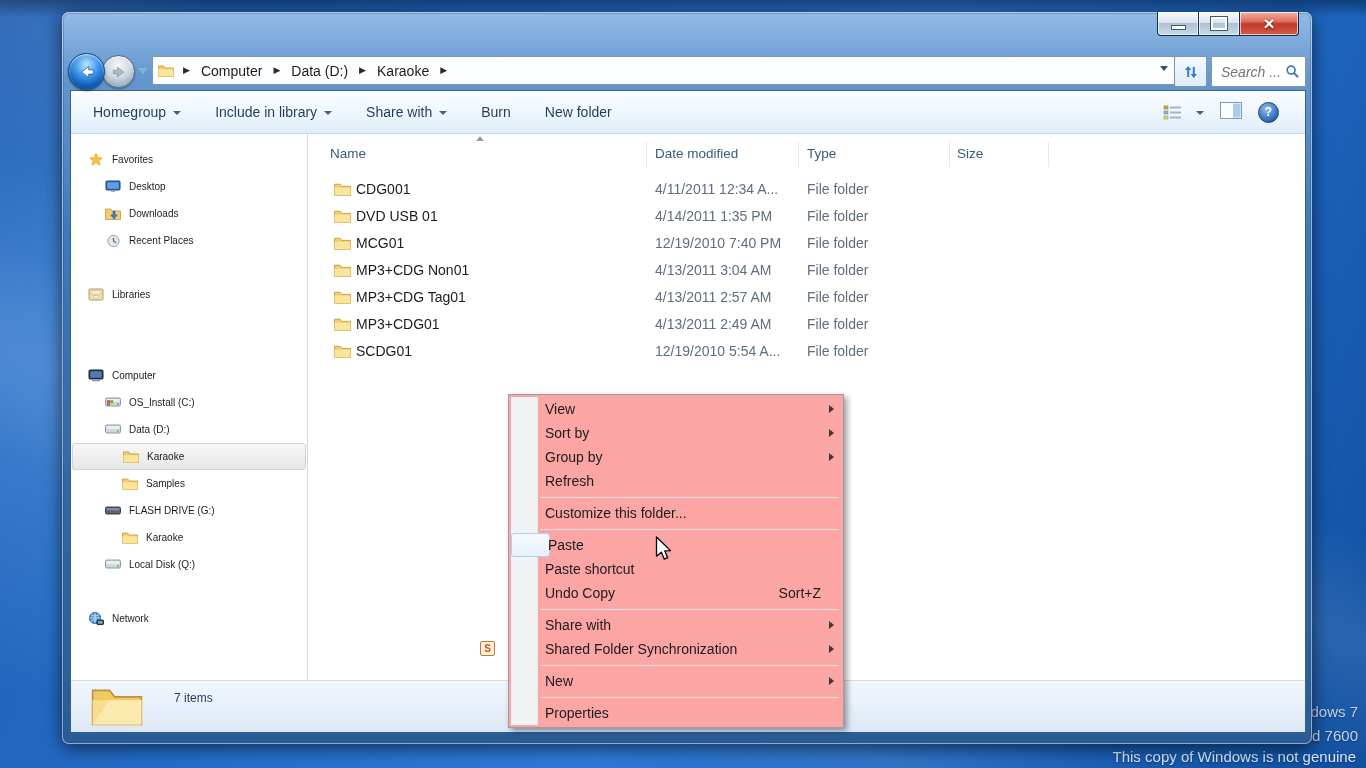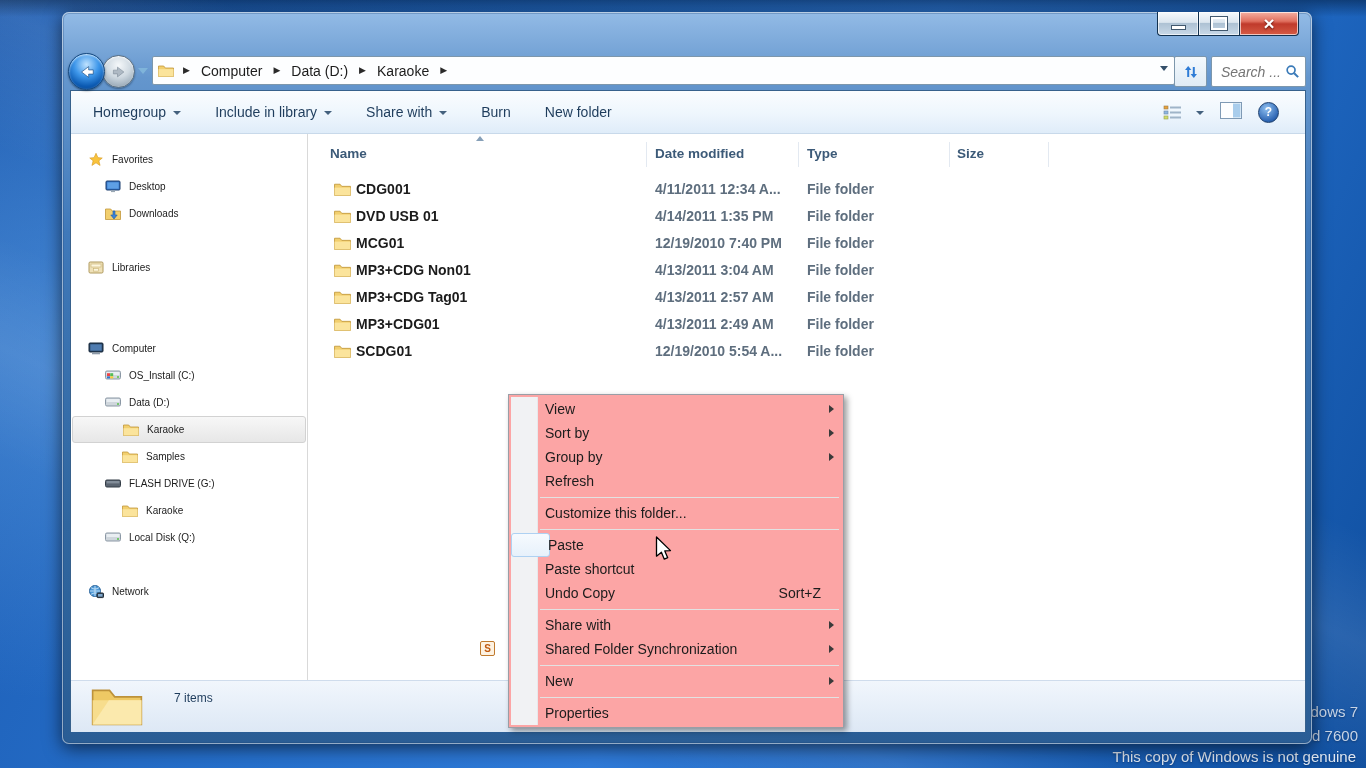--- a/index.html
+++ b/index.html
@@ -65,21 +65,21 @@
     color:#fff;font-weight:bold;font-size:12px;display:flex;align-items:center;justify-content:center;border:1px solid #1c3f6e;}
 
   .main{display:flex;height:546px;}
   .sidebar{width:237px;border-right:1px solid #d9d9d9;padding-top:12px;font-size:10px;color:#1b1b1b;box-sizing:border-box;}
   .si{height:27px;display:flex;align-items:center;}
   .si .ic{width:18px;margin-right:7px;display:flex;justify-content:center;flex:none;}
   .lvl0{padding-left:16px;} .lvl1{padding-left:33px;} .lvl2{padding-left:50px;}
   .si.sel{margin:0 1px;background:linear-gradient(#f7f7f7,#e7e7e7);border:1px solid #d2d2d2;border-radius:3px;height:25px;padding-left:49px;}
   .spacer{height:27px;}
 
-  .list{flex:1;position:relative;font-size:14px;font-weight:bold;}
+  .list{flex:1;position:relative;font-size:14px;}
   .hdr{position:absolute;top:8px;left:0;right:0;height:25px;color:#3c5a78;font-size:13.5px;}
   .hdr .h{position:absolute;top:4px;} 
   .h0{left:22px;} .h1{left:347px;} .h2{left:499px;} .h3{left:649px;}
   .hl{position:absolute;top:0;width:1px;height:25px;background:#e3e9f1;}
   .hl0{left:338px;} .hl1{left:490px;} .hl2{left:641px;} .hl3{left:740px;}
   .sortarrow{position:absolute;left:168px;top:-6px;width:0;height:0;
     border-left:4px solid transparent;border-right:4px solid transparent;border-bottom:5px solid #87a0b8;}
   .rows{margin-top:42px;}
   .row{position:relative;height:27px;}
   .row .fic{position:absolute;left:26px;top:6px;}
@@ -245,20 +245,29 @@
         </div>
         <div class="si lvl1">
           <span class="ic">
               <svg width="16" height="13" viewBox="0 0 16 13">
                 <path d="M0.5 2 h5.2 l1.6 2 H15.5 v8.5 H0.5 Z" fill="#f2cf6e" stroke="#c2973a" stroke-width="0.8"></path>
                 <path d="M10 4 v4 h2.2 l-3.2 4 -3.2 -4 H8 v-4 Z" fill="#3b82d6" stroke="#1d5aa8" stroke-width="0.6"></path>
               </svg>
             </span>
           <span>Downloads</span>
         </div>
+        <div class="si lvl1">
+          <span class="ic">
+              <svg width="15" height="14" viewBox="0 0 16 16">
+                <circle cx="8" cy="8" r="6.5" fill="#dfe6ec" stroke="#8b98a5"></circle>
+                <path d="M8 4.5 V8 L11 10" stroke="#5b6b7a" stroke-width="1.4" fill="none"></path>
+              </svg>
+            </span>
+          <span>Recent Places</span>
+        </div>
         <div class="spacer"></div>
         <div class="si lvl0">
           <span class="ic">
               <svg width="16" height="13" viewBox="0 0 16 13">
                 <rect x="1" y="1" width="14" height="11" rx="1.2" fill="#efe1b8" stroke="#b09a5e"></rect>
                 <rect x="3" y="3" width="10" height="3" fill="#fdf6dd" stroke="#c8b273" stroke-width="0.6"></rect>
                 <rect x="5.5" y="7.5" width="5" height="2.6" fill="#fdf6dd" stroke="#c8b273" stroke-width="0.6"></rect>
               </svg>
             </span>
           <span>Libraries</span>

